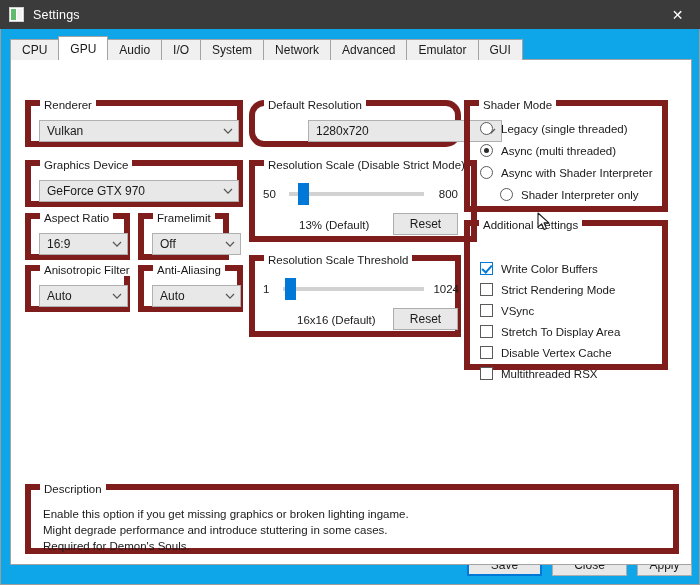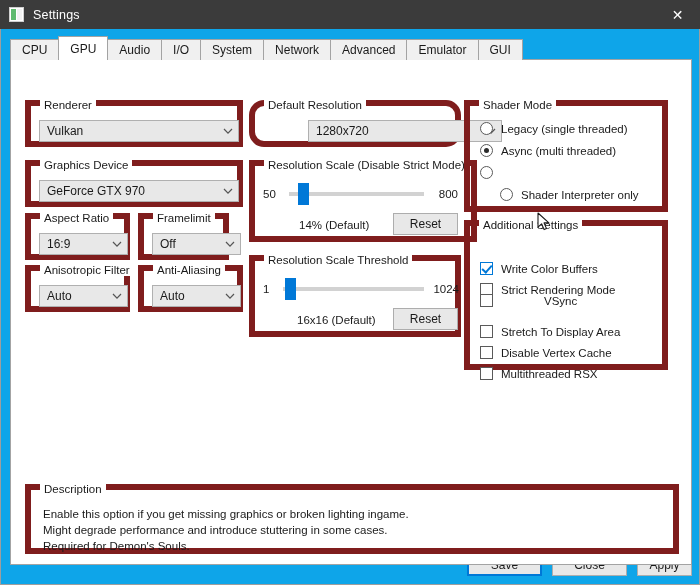--- a/index.html
+++ b/index.html
@@ -377,21 +377,21 @@
 
       <div class="group" style="left:238px; top:100px; width:228px; height:82px;">
         <div class="gtitle">Resolution Scale (Disable Strict Mode)</div>
         <div class="sliderrow" style="left:8px; top:22px; width:196px;">
           <span class="slbl" style="width:20px;">50</span>
           <div class="sltrack" style="width:135px; margin:0 6px;">
             <div class="slhandle" style="left:9px;"></div>
           </div>
           <span class="slbl" style="width:28px; text-align:right;">800</span>
         </div>
-        <div class="slvalue" style="left:44px; top:53px;">14% (Default)</div>
+        <div class="slvalue" style="left:44px; top:53px;">13% (Default)</div>
         <div class="btn" style="left:138px; top:47px; width:65px; height:22px;">Reset</div>
       </div>
 
       <div class="group" style="left:238px; top:195px; width:212px; height:82px;">
         <div class="gtitle">Resolution Scale Threshold</div>
         <div class="sliderrow" style="left:8px; top:22px; width:196px;">
           <span class="slbl" style="width:14px;">1</span>
           <div class="sltrack" style="width:141px; margin:0 6px;">
             <div class="slhandle" style="left:2px;"></div>
           </div>
@@ -406,38 +406,39 @@
         <div class="radio-row" style="left:10px; top:16px;">
           <span class="radio-mark"></span>
           <span class="radio-label">Legacy (single threaded)</span>
         </div>
         <div class="radio-row checked" style="left:10px; top:38px;">
           <span class="radio-mark"></span>
           <span class="radio-label">Async (multi threaded)</span>
         </div>
         <div class="radio-row" style="left:10px; top:60px;">
           <span class="radio-mark"></span>
+          <span class="radio-label">Async with Shader Interpreter</span>
         </div>
         <div class="radio-row" style="left:10px; top:82px;margin-left:20px;">
           <span class="radio-mark"></span>
           <span class="radio-label">Shader Interpreter only</span>
         </div>
       </div>
 
       <div class="group" style="left:453px; top:160px; width:204px; height:150px;">
         <div class="gtitle">Additional Settings</div>
         <div class="check-row checked" style="left:10px; top:16px;">
           <span class="check-mark"></span>
           <span class="check-label">Write Color Buffers</span>
         </div>
         <div class="check-row" style="left:10px; top:37px;">
           <span class="check-mark"></span>
           <span class="check-label">Strict Rendering Mode</span>
         </div>
-        <div class="check-row" style="left:10px; top:48px;gap:43px;">
+        <div class="check-row" style="left:10px; top:58px;">
           <span class="check-mark"></span>
           <span class="check-label">VSync</span>
         </div>
         <div class="check-row" style="left:10px; top:79px;">
           <span class="check-mark"></span>
           <span class="check-label">Stretch To Display Area</span>
         </div>
         <div class="check-row" style="left:10px; top:100px;">
           <span class="check-mark"></span>
           <span class="check-label">Disable Vertex Cache</span>

